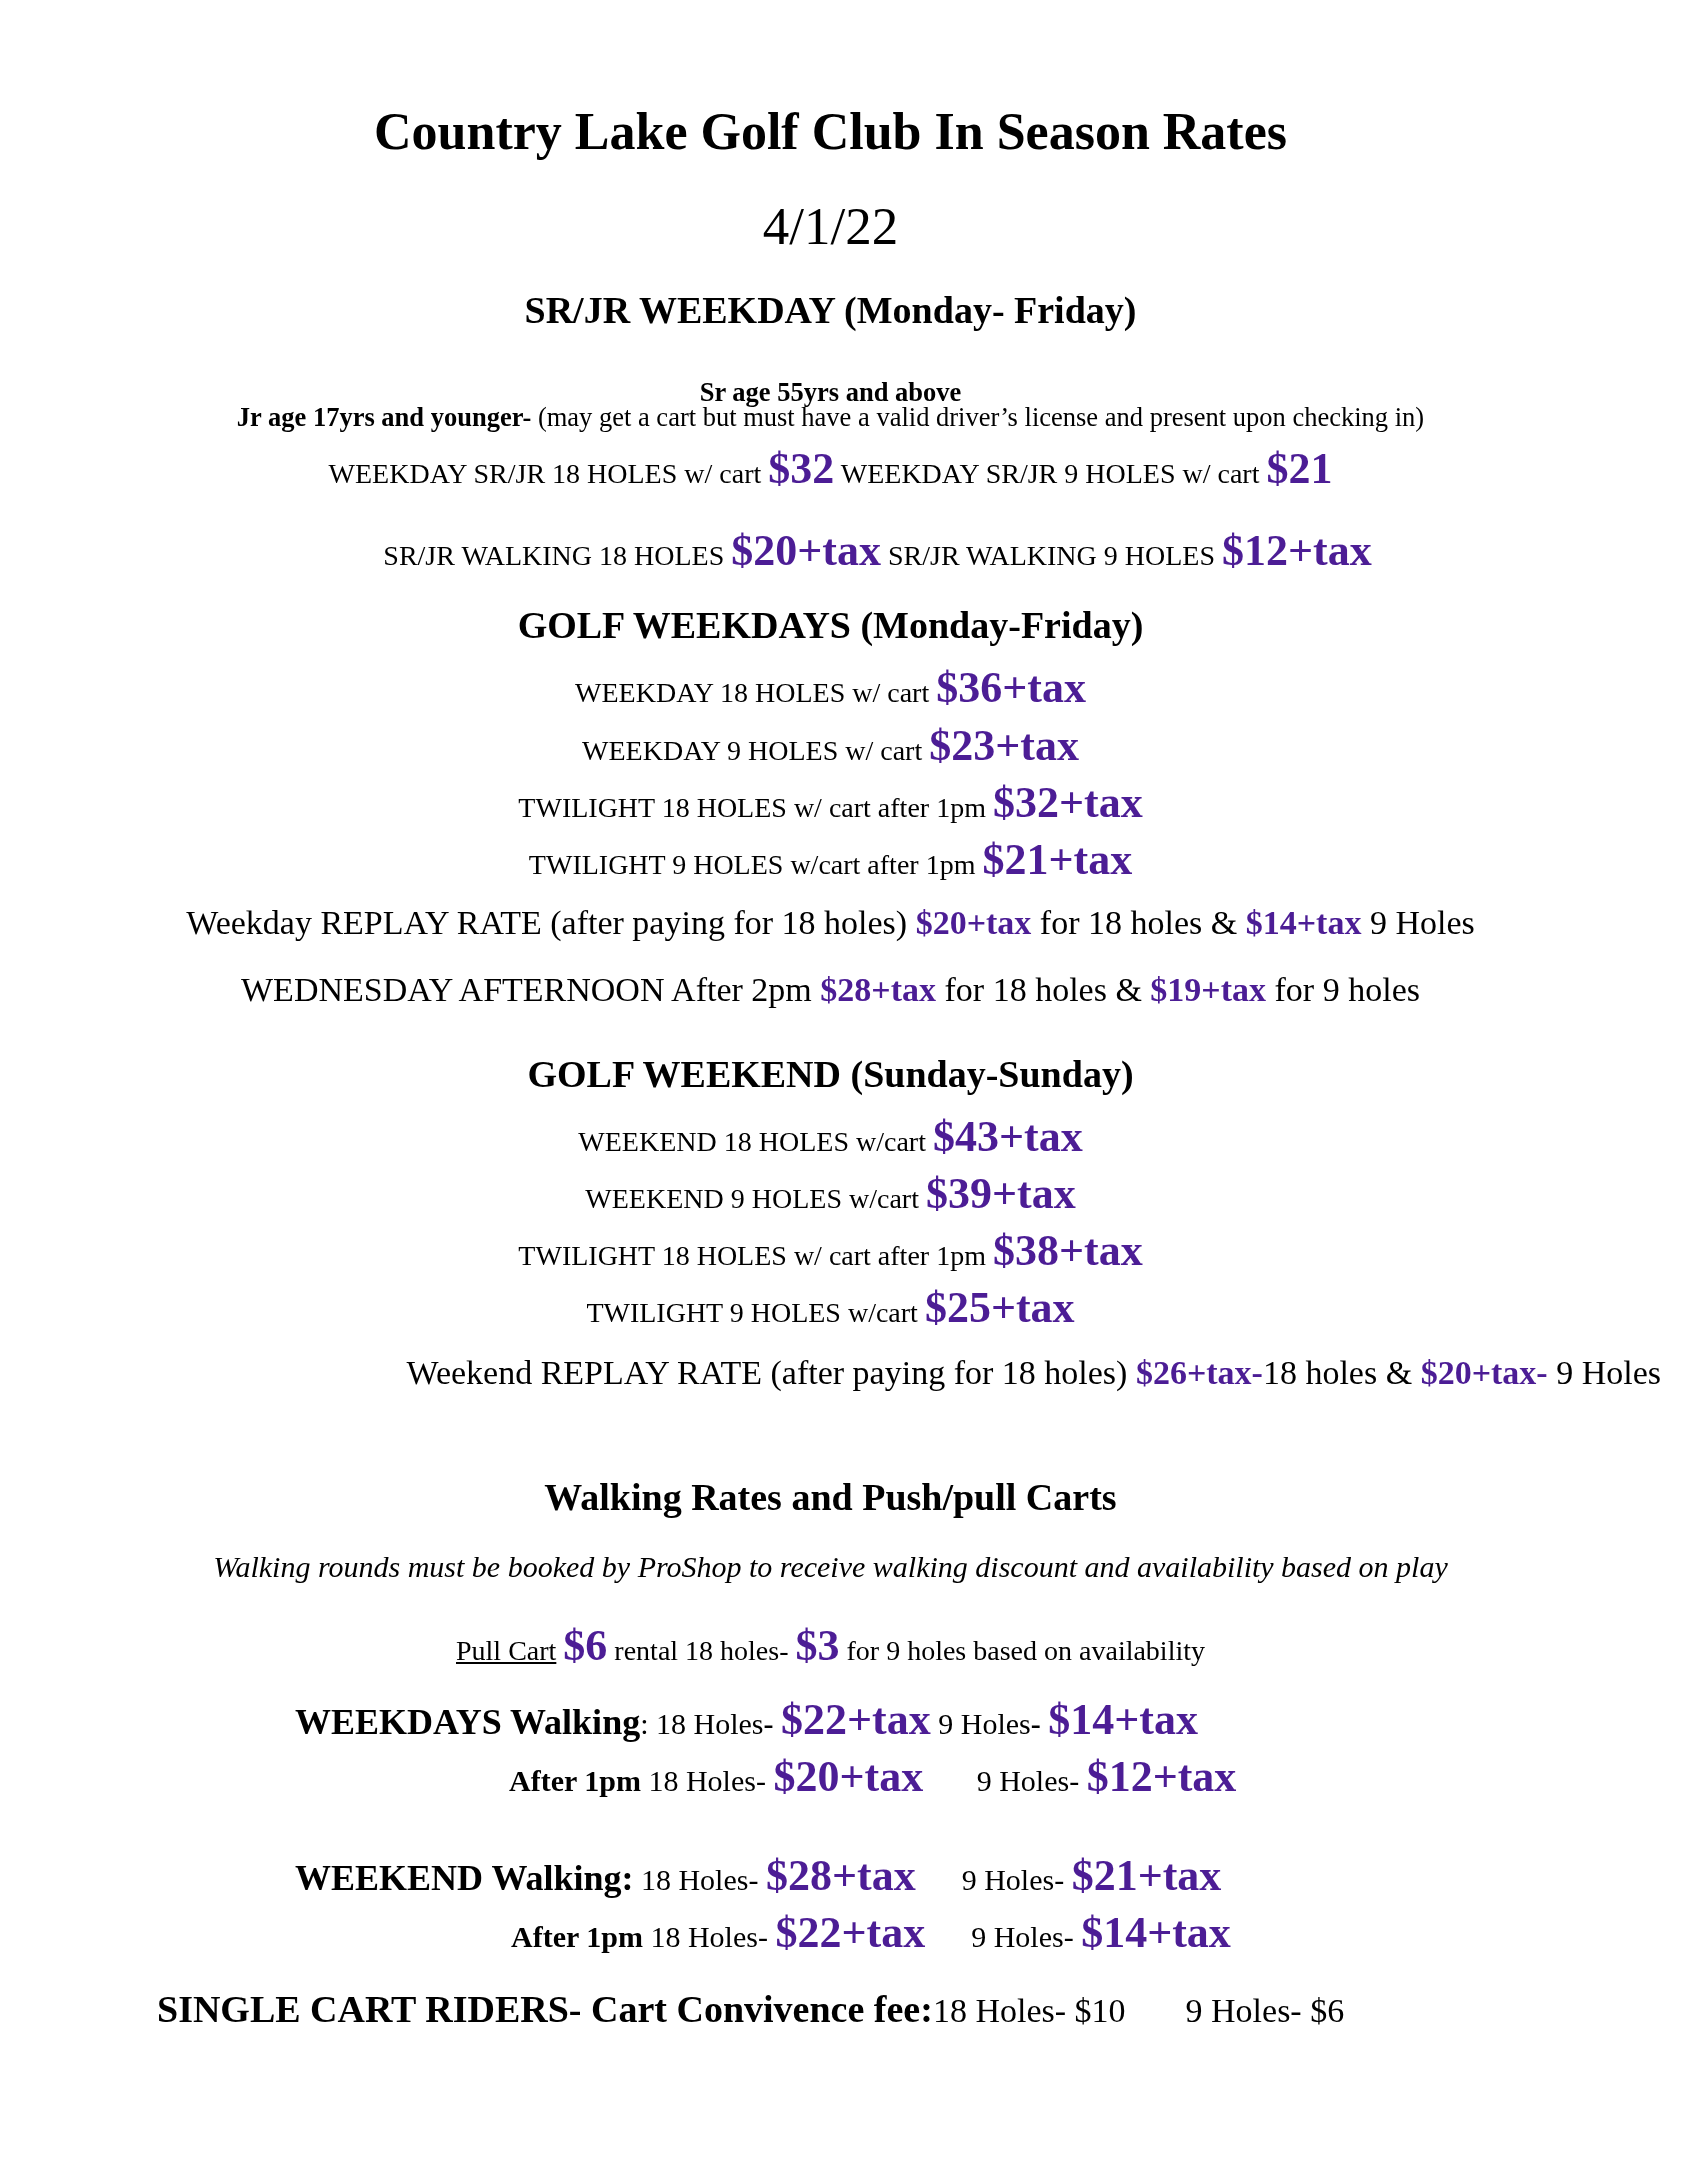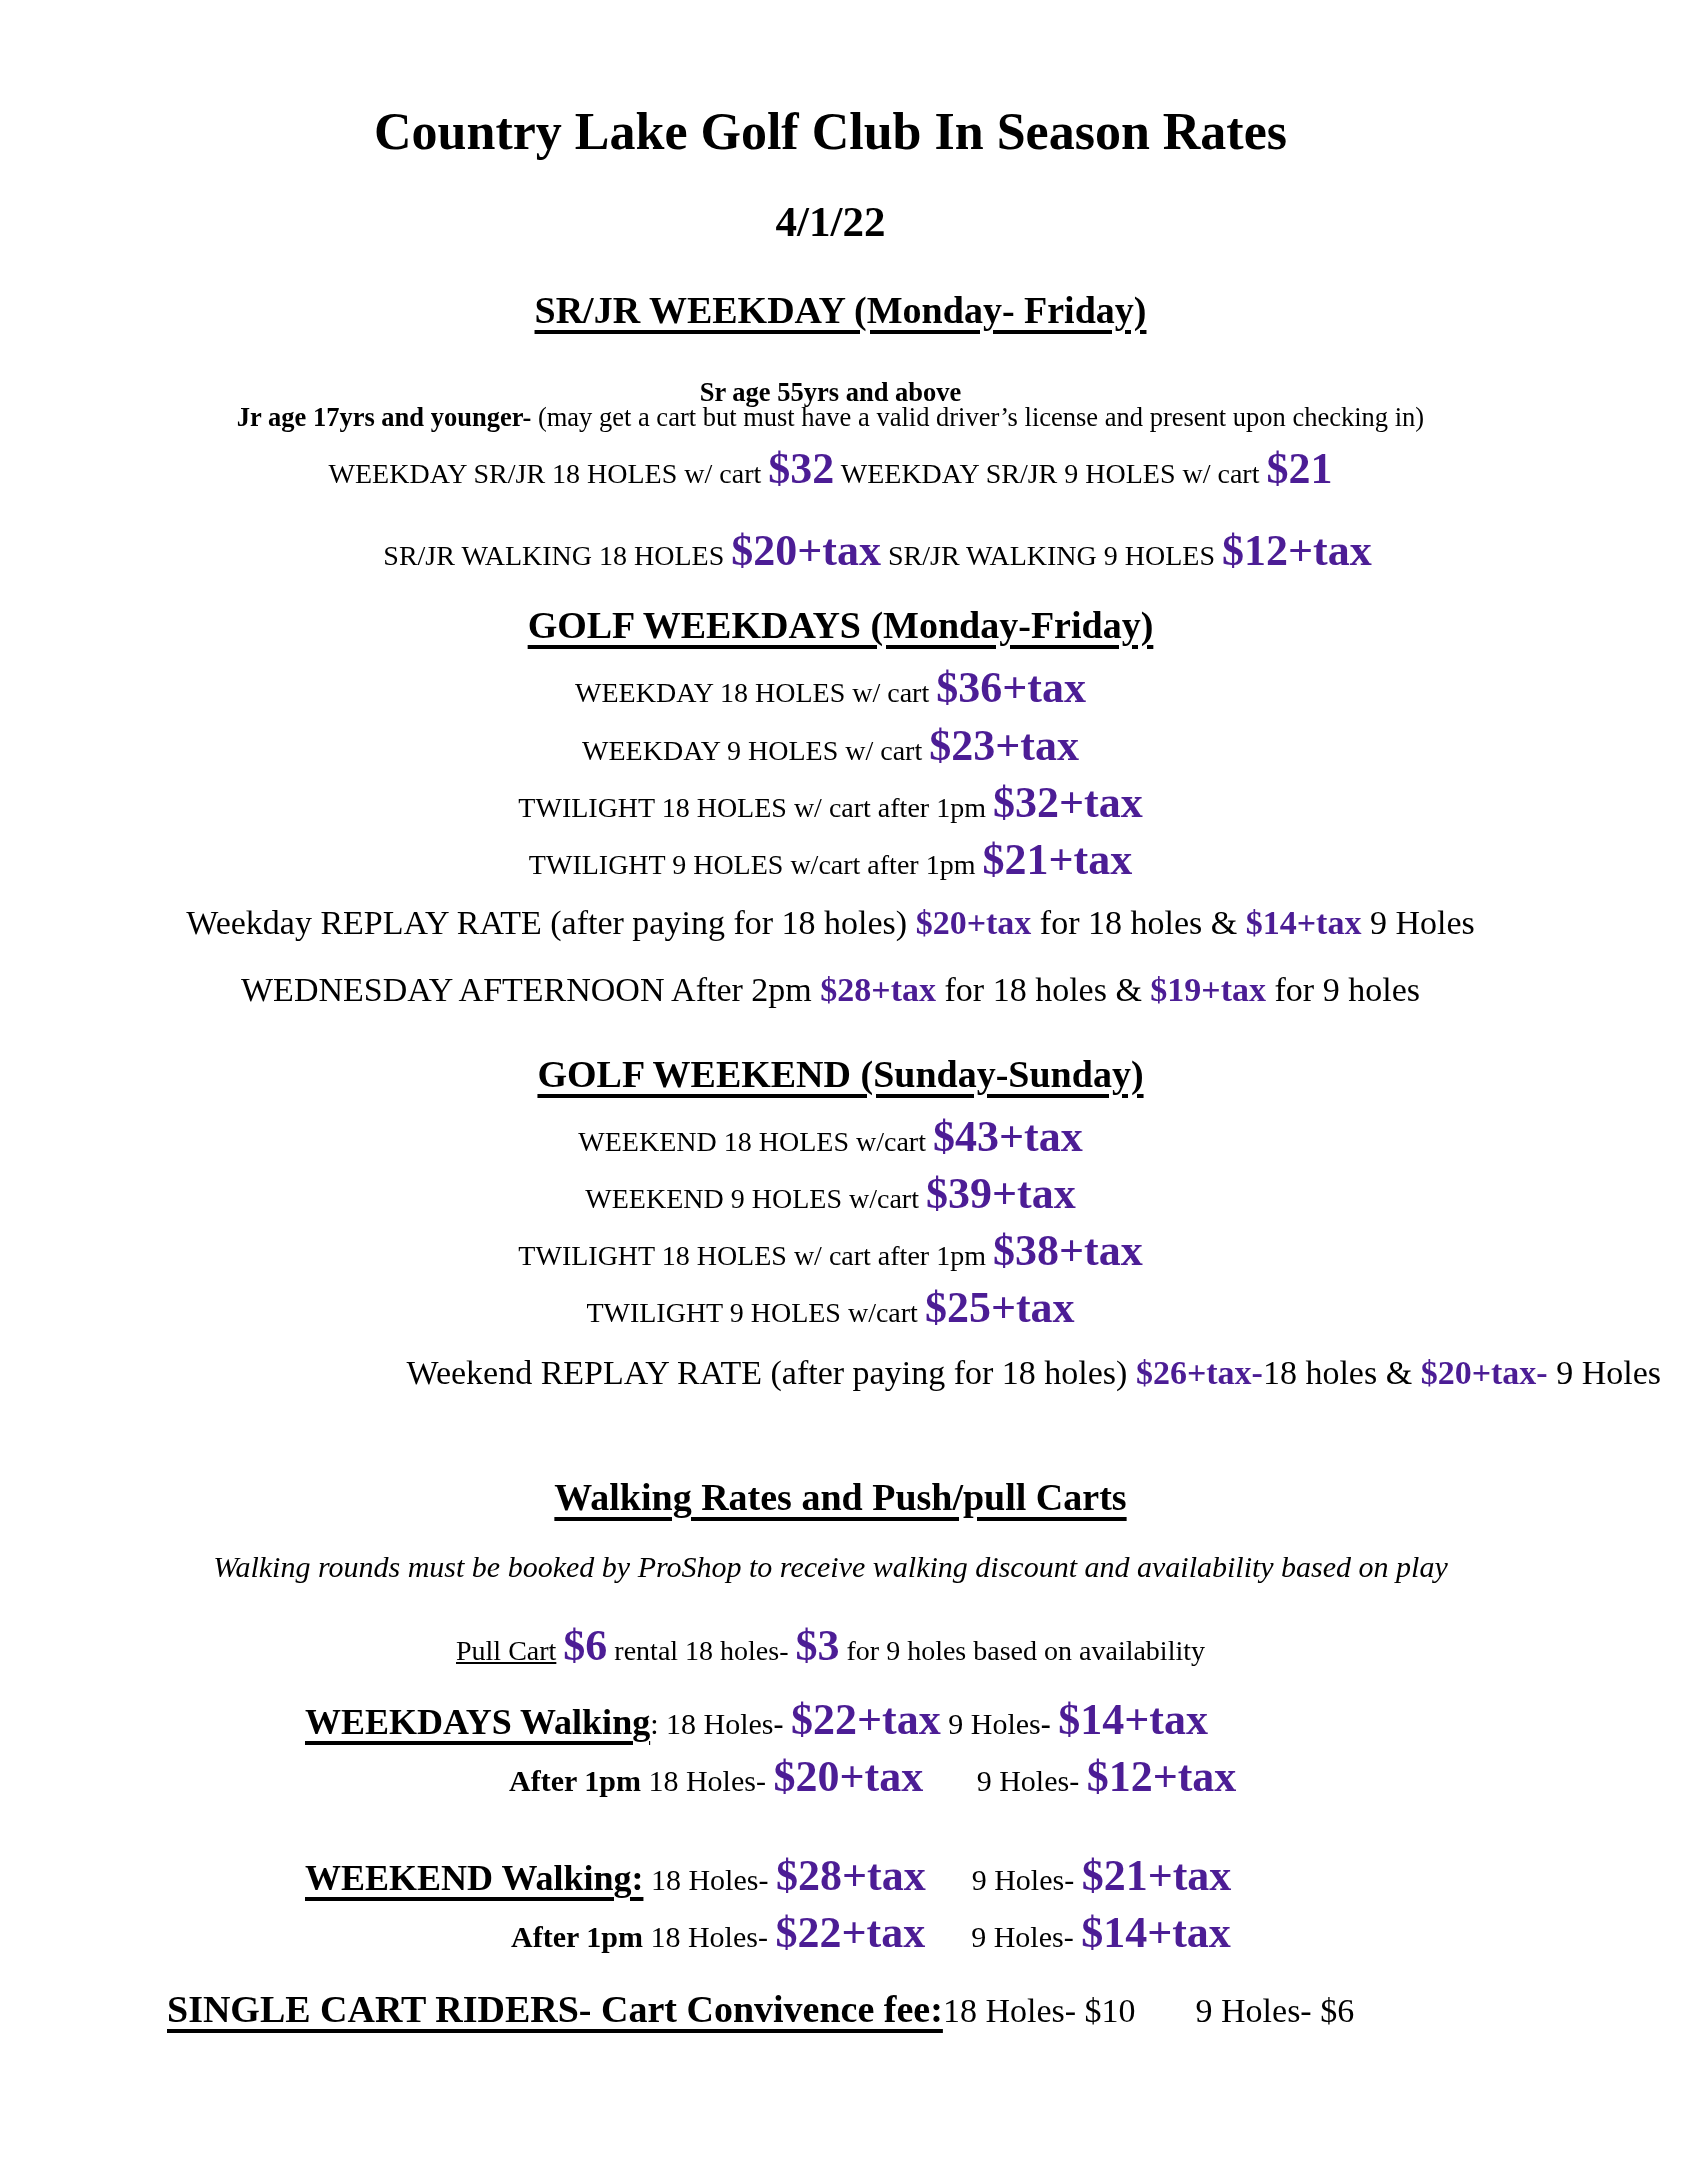--- a/index.html
+++ b/index.html
@@ -1,23 +1,23 @@
 <!DOCTYPE html>
 <html style="font-size:10.6px"><head>
 <meta charset="utf-8">
 <style>
   html, body { margin:0; padding:0; background:#ffffff; }
   body { width:1687px; height:2183px; position:relative; overflow:hidden;
          font-family:"Liberation Serif", "DejaVu Serif", serif; color:#000; }
   .line { position:absolute; left:0; width:1661px; text-align:center; white-space:nowrap; line-height:1; }
   .b { font-weight:bold; }
-  .u { text-decoration:underline; text-decoration-thickness:4px; text-underline-offset:6.6px;padding-left:10px; }
+  .u { text-decoration-thickness:4px; text-underline-offset:6.6px; }
   .g { color:#4c1d95; font-weight:bold; }
   .title { font-size:52px; font-weight:bold; }
-  .date { font-size:43px; font-weight:bold; }
+  .date { font-size:53px; font-weight:normal; }
   .h { font-size:38px; font-weight:bold; }
   .s38 { font-size:26.5px; }
   .s42 { font-size:28px; }
   .s46 { font-size:30px; }
   .s52 { font-size:34px; }
   .p66 { font-size:44px; }
   .gap { display:inline-block; width:46px; }
 </style>
 </head>
 <body>

